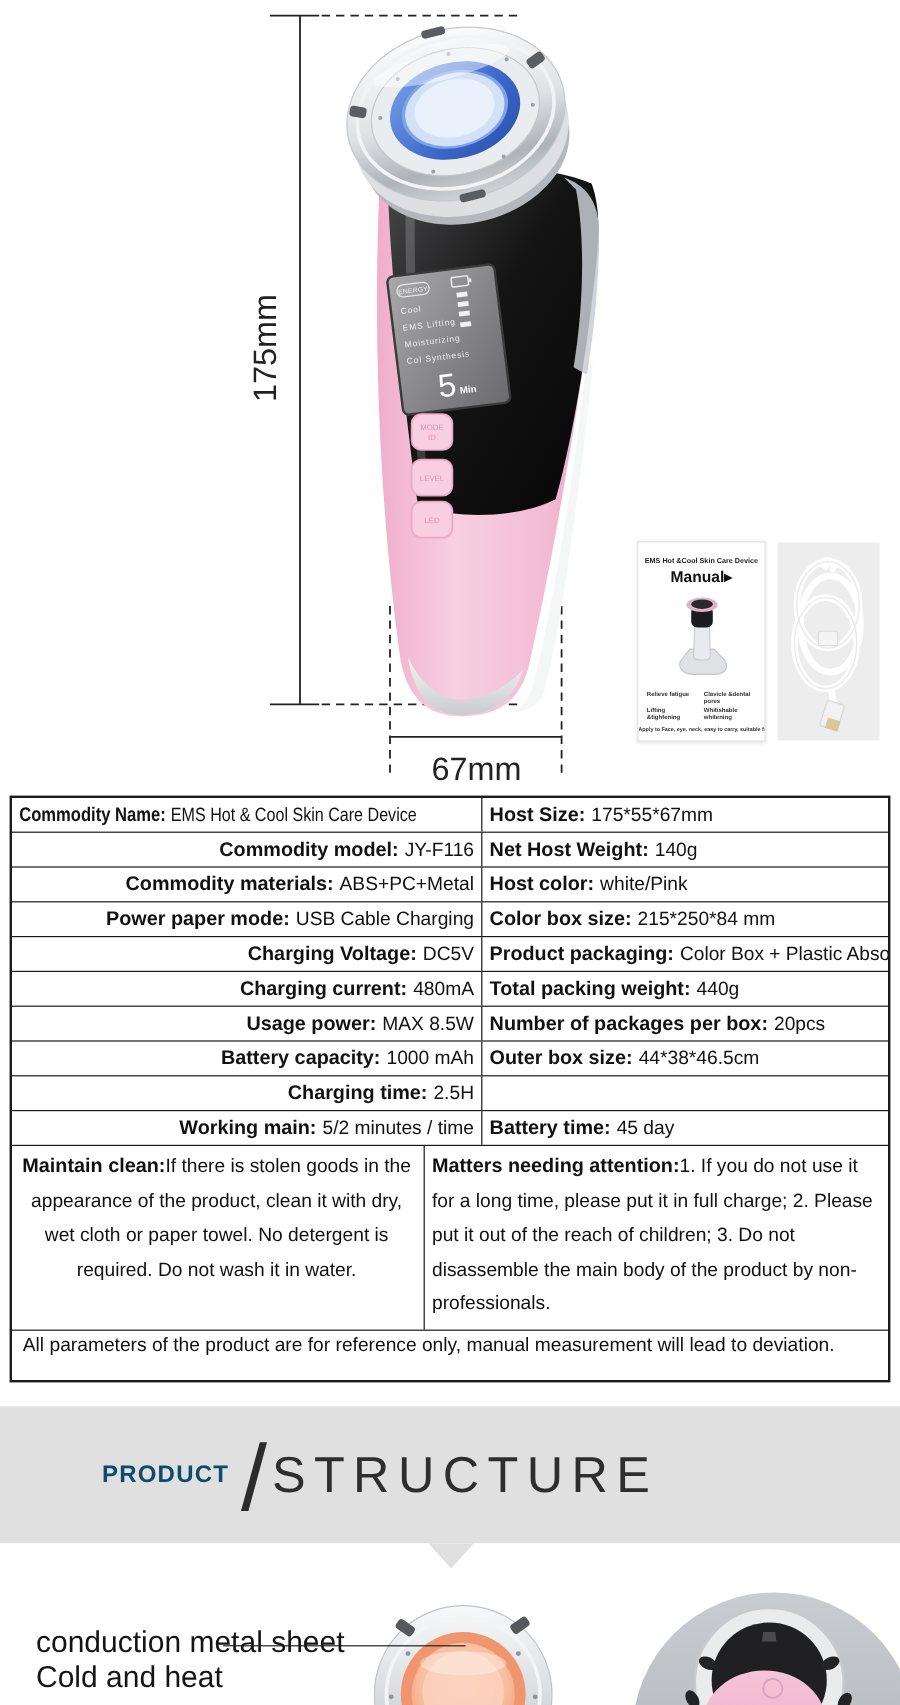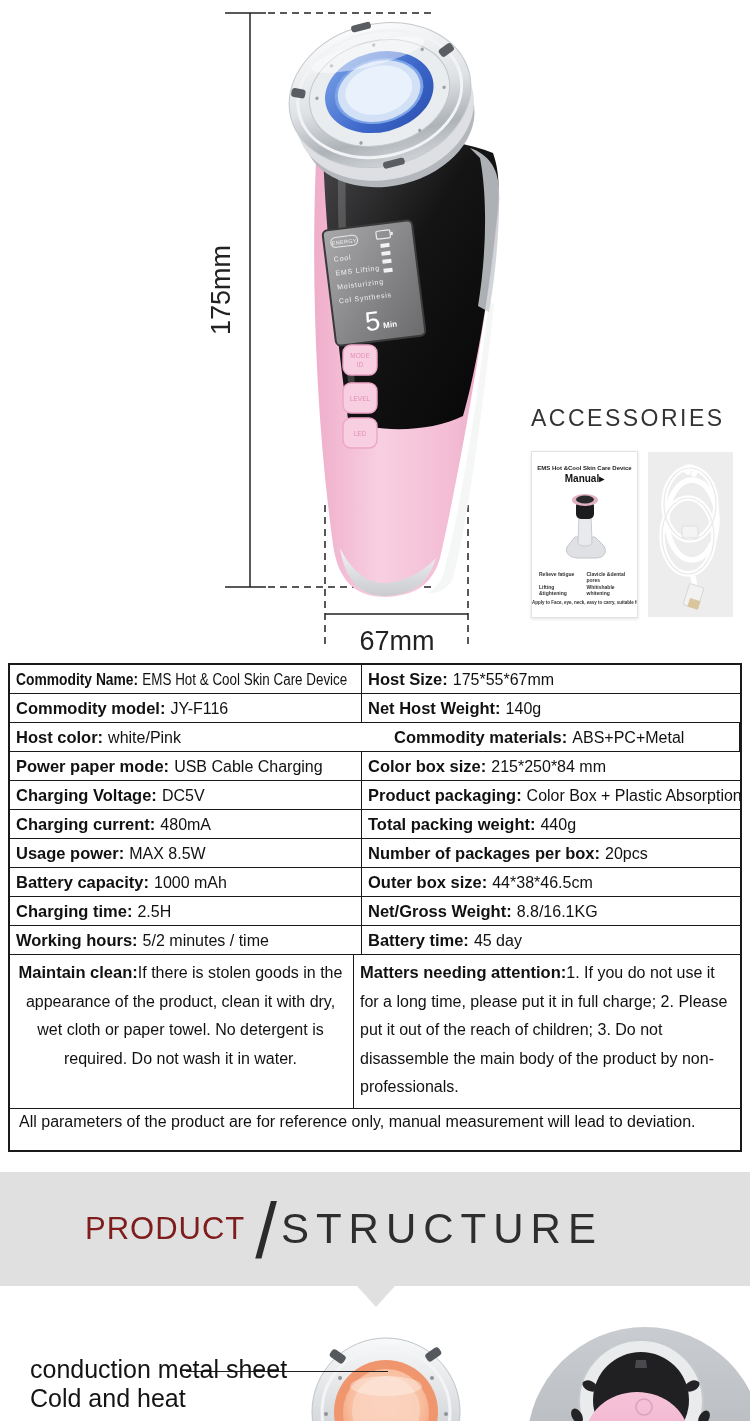--- a/index.html
+++ b/index.html
@@ -9,49 +9,49 @@
   
   #hero-svg { position:absolute; left:0; top:0; }
 
   
   .acc-heading { position:absolute; left:531px; top:405px; font-size:23px; font-weight:300;
                  letter-spacing:2.5px; color:#333; }
   .manual-card { position:absolute; left:531px; top:451px; width:107px; height:167px;
                  background:#fff; border:1px solid #e2e2e2; box-shadow:0 1px 3px rgba(0,0,0,.12);
                  text-align:center; overflow:hidden; }
   .manual-title { margin-top:13px; font-size:6px; font-weight:bold; color:#222; white-space:nowrap; }
-  .manual-sub   { margin-top:2px; font-size:10px; font-weight:bold; color:#111; }
+  .manual-sub   { margin-top:2px; font-size:13px; font-weight:bold; color:#111; }
   .manual-feats { display:grid; grid-template-columns:1fr 1fr; gap:1px 4px; padding:0 7px;
                   margin-top:4px; font-size:5px; font-weight:bold; color:#333; text-align:left;
                   line-height:6px; }
   .manual-note  { margin-top:4px; font-size:4.5px; font-weight:bold; color:#333; white-space:nowrap; }
   .cable-card { position:absolute; left:648px; top:452px; width:85px; height:165px; background:#ededee; }
 
   
   #spec-table { position:absolute; left:8px; top:663px; width:734px; border:2px solid #1a1a1a;
                 font-size:16px; color:#111; background:#fff; }
   .trow { display:flex; border-top:1.5px solid #1a1a1a; }
   .trow:first-child { border-top:none; }
   .tcell { padding:0 6px; height:28px; line-height:28px; white-space:nowrap; overflow:hidden; }
-  .tcell.left  { width:352px; border-right:1.5px solid #1a1a1a; }
+  .tcell.left  { width:392px; border-right:1.5px solid #1a1a1a;text-align:right; }
   .tcell.right { flex:1; }
   .fit { display:inline-block; }
   .lab { font-weight:bold; font-size:16.5px; }
   .val { margin-left:5px; font-size:16px; }
   .tall-row { display:flex; border-top:1.5px solid #1a1a1a; }
   .tall-cell { padding:3px 8px 6px 6px; line-height:28.5px; white-space:normal; font-size:16px; }
   .tall-cell.left { width:344px; border-right:1.5px solid #1a1a1a;text-align:center; }
   .tall-cell.right { flex:1; }
   .footnote-row { border-top:1.5px solid #1a1a1a; height:42px; line-height:25px;
                   padding-left:9px; font-size:16px; white-space:nowrap; overflow:hidden; }
 
   
   #structure-banner { position:absolute; left:0; top:1172px; width:750px; height:114px;
                       background:#e0e0e0; display:flex; align-items:center; }
-  .banner-word1 { margin-left:85px; font-size:31px; font-weight:normal; letter-spacing:1px; color:#7f1d1d; }
+  .banner-word1 { margin-left:85px; font-size:20px; font-weight:bold; letter-spacing:1px; color:#0c4a6e; }
   .banner-slash { font-size:78px; font-weight:200; color:#2b2b2b; margin:0 4px 0 10px; transform:translateY(2px); }
   .banner-word2 { font-size:42px; font-weight:200; letter-spacing:7px; color:#2e2e2e; }
   #banner-pointer { position:absolute; left:357px; top:1286px; width:0; height:0;
                     border-left:19px solid transparent; border-right:19px solid transparent;
                     border-top:21px solid #e0e0e0; }
 
   
   #bottom-svg { position:absolute; left:0; top:1286px; }
   .callout { position:absolute; left:30px; top:1355px; font-size:25px; color:#141414; line-height:29px; }
   .leader-line { position:absolute; left:186px; top:1371px; width:202px; height:0;
@@ -187,21 +187,20 @@
         <circle cx="-30" cy="42" r="1.7"></circle>
       </g>
       <ellipse cx="0" cy="-3" rx="55" ry="40" fill="url(#blueRing)"></ellipse>
       <ellipse cx="0" cy="-4" rx="45" ry="32" fill="#7ea4e8"></ellipse>
       <ellipse cx="0" cy="-4" rx="42" ry="30" fill="#d3e1f7"></ellipse>
       <ellipse cx="0" cy="-5" rx="34" ry="24" fill="#e9f1fc"></ellipse>
       <ellipse cx="-2" cy="-42" rx="58" ry="12" fill="#ffffff" opacity="0.45"></ellipse>
     </g>
   </svg>
 
-  <div class="acc-heading">ACCESSORIES</div>
 
   <div class="manual-card">
     <div class="manual-title">EMS Hot &amp;Cool Skin Care Device</div>
     <div class="manual-sub">Manual▸</div>
     <svg width="80" height="76" viewBox="0 0 80 76" style="margin-top:3px;">
       <path d="M22,60 C20,66 24,70 32,71 L52,71 C60,70 62,65 59,59 L50,50 L30,50 Z" fill="#dfe1e4" stroke="#c3c6ca" stroke-width="1"></path>
       <path d="M34,28 L46,28 L47,56 C47,60 33,60 33,56 Z" fill="#e8eaed" stroke="#c9ccd0" stroke-width="1"></path>
       <rect x="31" y="14" width="18" height="18" rx="5" fill="#1c1c1e"></rect>
       <ellipse cx="40" cy="13" rx="13" ry="6" fill="#e3b2c4"></ellipse>
       <ellipse cx="40" cy="12.5" rx="9" ry="4" fill="#2a2a2c"></ellipse>
@@ -238,22 +237,22 @@
     <div>
         <div class="trow">
           <div class="tcell left"><span class="fit" style="transform-origin: left center; transform: scaleX(0.837975);"><b class="lab">Commodity Name:</b><span class="val">EMS Hot &amp; Cool Skin Care Device</span></span></div>
           <div class="tcell right"><span class="fit"><b class="lab">Host Size:</b><span class="val">175*55*67mm</span></span></div>
         </div>
         <div class="trow">
           <div class="tcell left"><span class="fit"><b class="lab">Commodity model:</b><span class="val">JY-F116</span></span></div>
           <div class="tcell right"><span class="fit"><b class="lab">Net Host Weight:</b><span class="val">140g</span></span></div>
         </div>
         <div class="trow">
+          <div class="tcell left"><span class="fit"><b class="lab">Commodity materials:</b><span class="val">ABS+PC+Metal</span></span></div>
           <div class="tcell right"><span class="fit"><b class="lab">Host color:</b><span class="val">white/Pink</span></span></div>
-          <div class="tcell left"><span class="fit"><b class="lab">Commodity materials:</b><span class="val">ABS+PC+Metal</span></span></div>
         </div>
         <div class="trow">
           <div class="tcell left"><span class="fit"><b class="lab">Power paper mode:</b><span class="val">USB Cable Charging</span></span></div>
           <div class="tcell right"><span class="fit"><b class="lab">Color box size:</b><span class="val">215*250*84 mm</span></span></div>
         </div>
         <div class="trow">
           <div class="tcell left"><span class="fit"><b class="lab">Charging Voltage:</b><span class="val">DC5V</span></span></div>
           <div class="tcell right"><span class="fit" style="transform-origin: left center; transform: scaleX(0.997333);"><b class="lab">Product packaging:</b><span class="val">Color Box + Plastic Absorption</span></span></div>
         </div>
         <div class="trow">
@@ -263,24 +262,23 @@
         <div class="trow">
           <div class="tcell left"><span class="fit"><b class="lab">Usage power:</b><span class="val">MAX 8.5W</span></span></div>
           <div class="tcell right"><span class="fit"><b class="lab">Number of packages per box:</b><span class="val">20pcs</span></span></div>
         </div>
         <div class="trow">
           <div class="tcell left"><span class="fit"><b class="lab">Battery capacity:</b><span class="val">1000 mAh</span></span></div>
           <div class="tcell right"><span class="fit"><b class="lab">Outer box size:</b><span class="val">44*38*46.5cm</span></span></div>
         </div>
         <div class="trow">
           <div class="tcell left"><span class="fit"><b class="lab">Charging time:</b><span class="val">2.5H</span></span></div>
-          <div class="tcell right"><span class="fit"><b class="lab">Net/Gross Weight:</b><span class="val">8.8/16.1KG</span></span></div>
-        </div>
-        <div class="trow">
-          <div class="tcell left"><span class="fit"><b class="lab">Working hours:</b><span class="val">5/2 minutes / time</span></span></div>
+        </div>
+        <div class="trow">
+          <div class="tcell left"><span class="fit"><b class="lab">Working main:</b><span class="val">5/2 minutes / time</span></span></div>
           <div class="tcell right"><span class="fit"><b class="lab">Battery time:</b><span class="val">45 day</span></span></div>
         </div>
       </div>
     <div class="tall-row">
       <div class="tall-cell left"><b class="lab">Maintain clean:</b><span>If there is stolen goods in the appearance of the product, clean it with dry, wet cloth or paper towel. No detergent is required. Do not wash it in water.</span></div>
       <div class="tall-cell right"><b class="lab">Matters needing attention:</b><span>1. If you do not use it for a long time, please put it in full charge; 2. Please put it out of the reach of children; 3. Do not disassemble the main body of the product by non-professionals.</span></div>
     </div>
     <div class="footnote-row">All parameters of the product are for reference only, manual measurement will lead to deviation.</div>
   </div>
 

